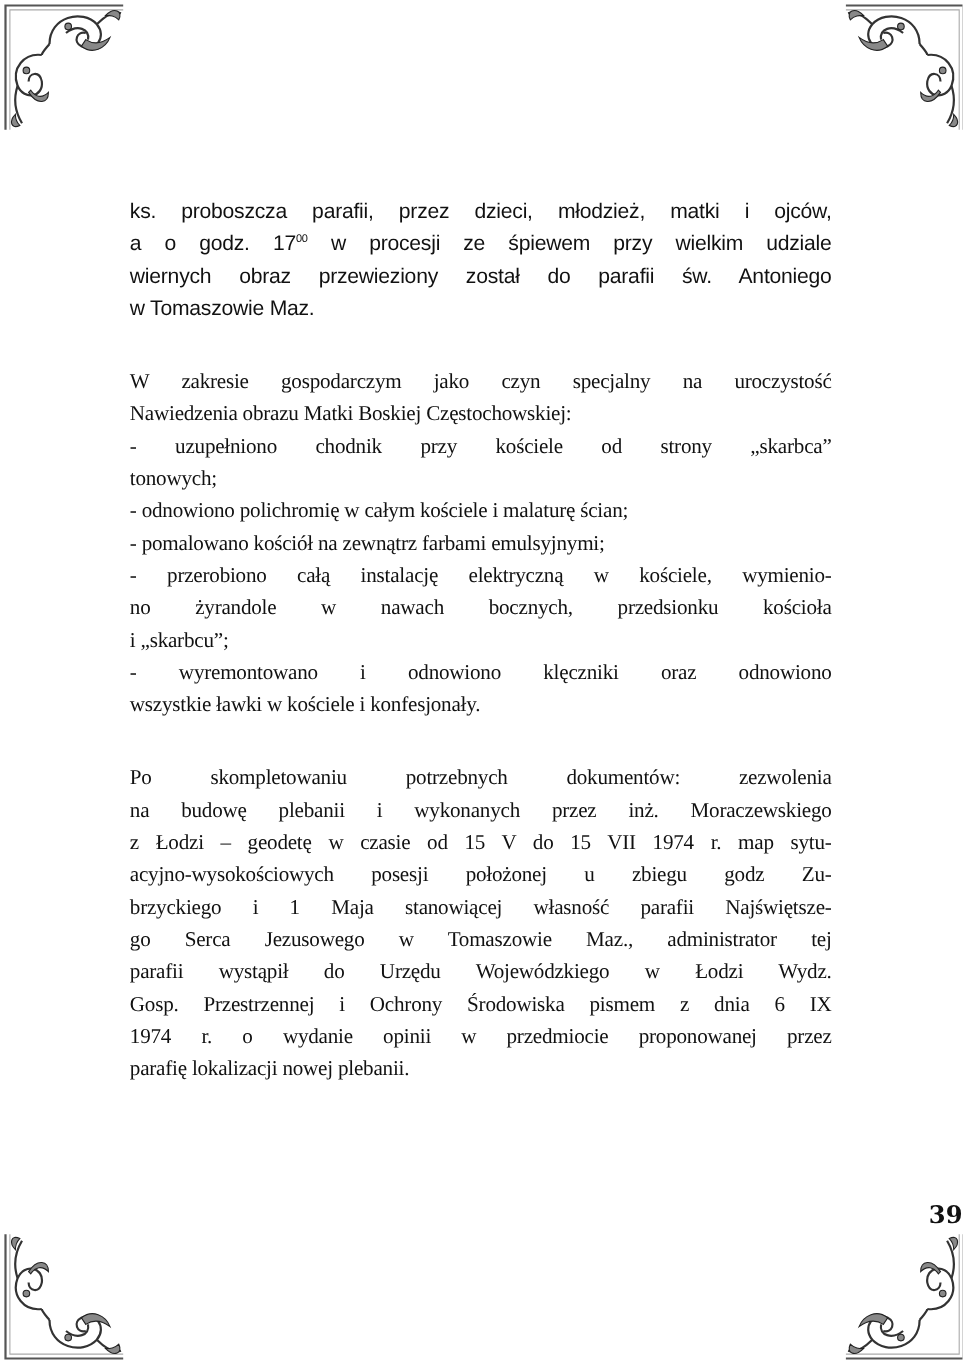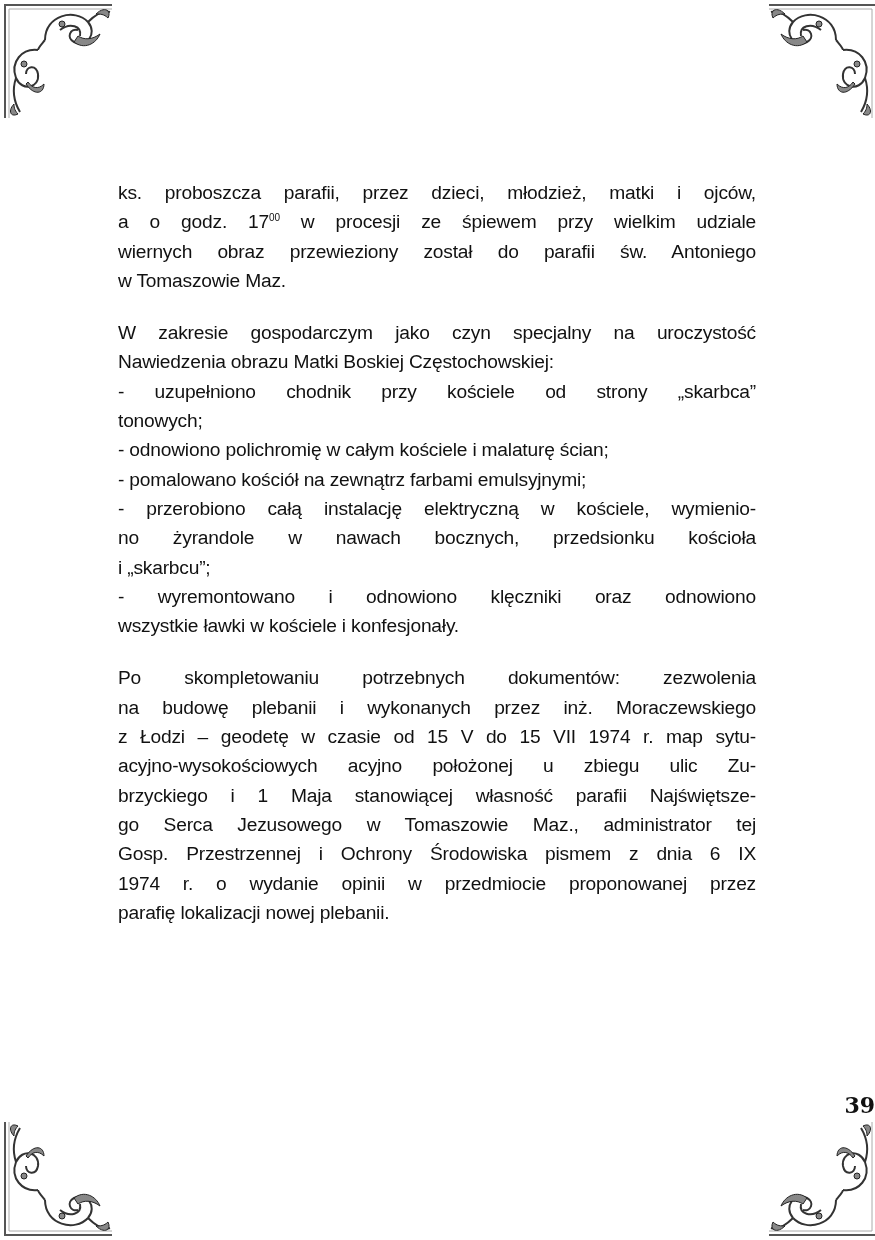--- a/index.html
+++ b/index.html
@@ -10,21 +10,21 @@
   .c-tl { left:0; top:0; }
   .c-tr { right:0; top:0; transform:scaleX(-1); }
   .c-bl { left:0; bottom:0; transform:scaleY(-1); }
   .c-br { right:0; bottom:0; transform:scale(-1,-1); }
   .text {
     position:absolute; left:118px; top:178px; width:638px;
     font-family:"Liberation Sans", sans-serif; font-size:19.2px; line-height:29.3px;
     color:#111; text-align:justify; letter-spacing:-0.2px;
   }
   .text p { margin:0; }
-  .text p.gap { margin-top:23px; }
+  .text p.gap { margin-top:38px;font-family:Liberation Serif, serif; }
   .line { display:block; text-align:justify; text-align-last:justify; }
   .line.last { text-align-last:left; }
   sup { font-size:10px; vertical-align:7px; line-height:0; }
   .pagenum {
     position:absolute; left:0; width:875px; top:1092px; text-align:right;
     font-family:"DejaVu Serif", serif; font-weight:bold; font-size:22px; color:#111;
   }
 </style>
 </head>
 <body>
@@ -137,23 +137,24 @@
       <span class="line">- przerobiono całą instalację elektryczną w kościele, wymienio-</span>
       <span class="line">no żyrandole w nawach bocznych, przedsionku kościoła</span>
       <span class="line last">i „skarbcu”;</span>
       <span class="line">- wyremontowano i odnowiono klęczniki oraz odnowiono</span>
       <span class="line last">wszystkie ławki w kościele i konfesjonały.</span>
     </p>
     <p class="gap">
       <span class="line">Po skompletowaniu potrzebnych dokumentów: zezwolenia</span>
       <span class="line">na budowę plebanii i wykonanych przez inż. Moraczewskiego</span>
       <span class="line">z Łodzi – geodetę w czasie od 15 V do 15 VII 1974 r. map sytu-</span>
-      <span class="line">acyjno-wysokościowych acyjno położonej u zbiegu ulic Zu-</span>
+      <span class="line">acyjno-wysokościowych posesji położonej u zbiegu godz Zu-</span>
       <span class="line">brzyckiego i 1 Maja stanowiącej własność parafii Najświętsze-</span>
       <span class="line">go Serca Jezusowego w Tomaszowie Maz., administrator tej</span>
+      <span class="line">parafii wystąpił do Urzędu Wojewódzkiego w Łodzi Wydz.</span>
       <span class="line">Gosp. Przestrzennej i Ochrony Środowiska pismem z dnia 6 IX</span>
       <span class="line">1974 r. o wydanie opinii w przedmiocie proponowanej przez</span>
       <span class="line last">parafię lokalizacji nowej plebanii.</span>
     </p>
   </div>
 
   <div class="pagenum">39</div>
 </div>
 
 </body></html>

